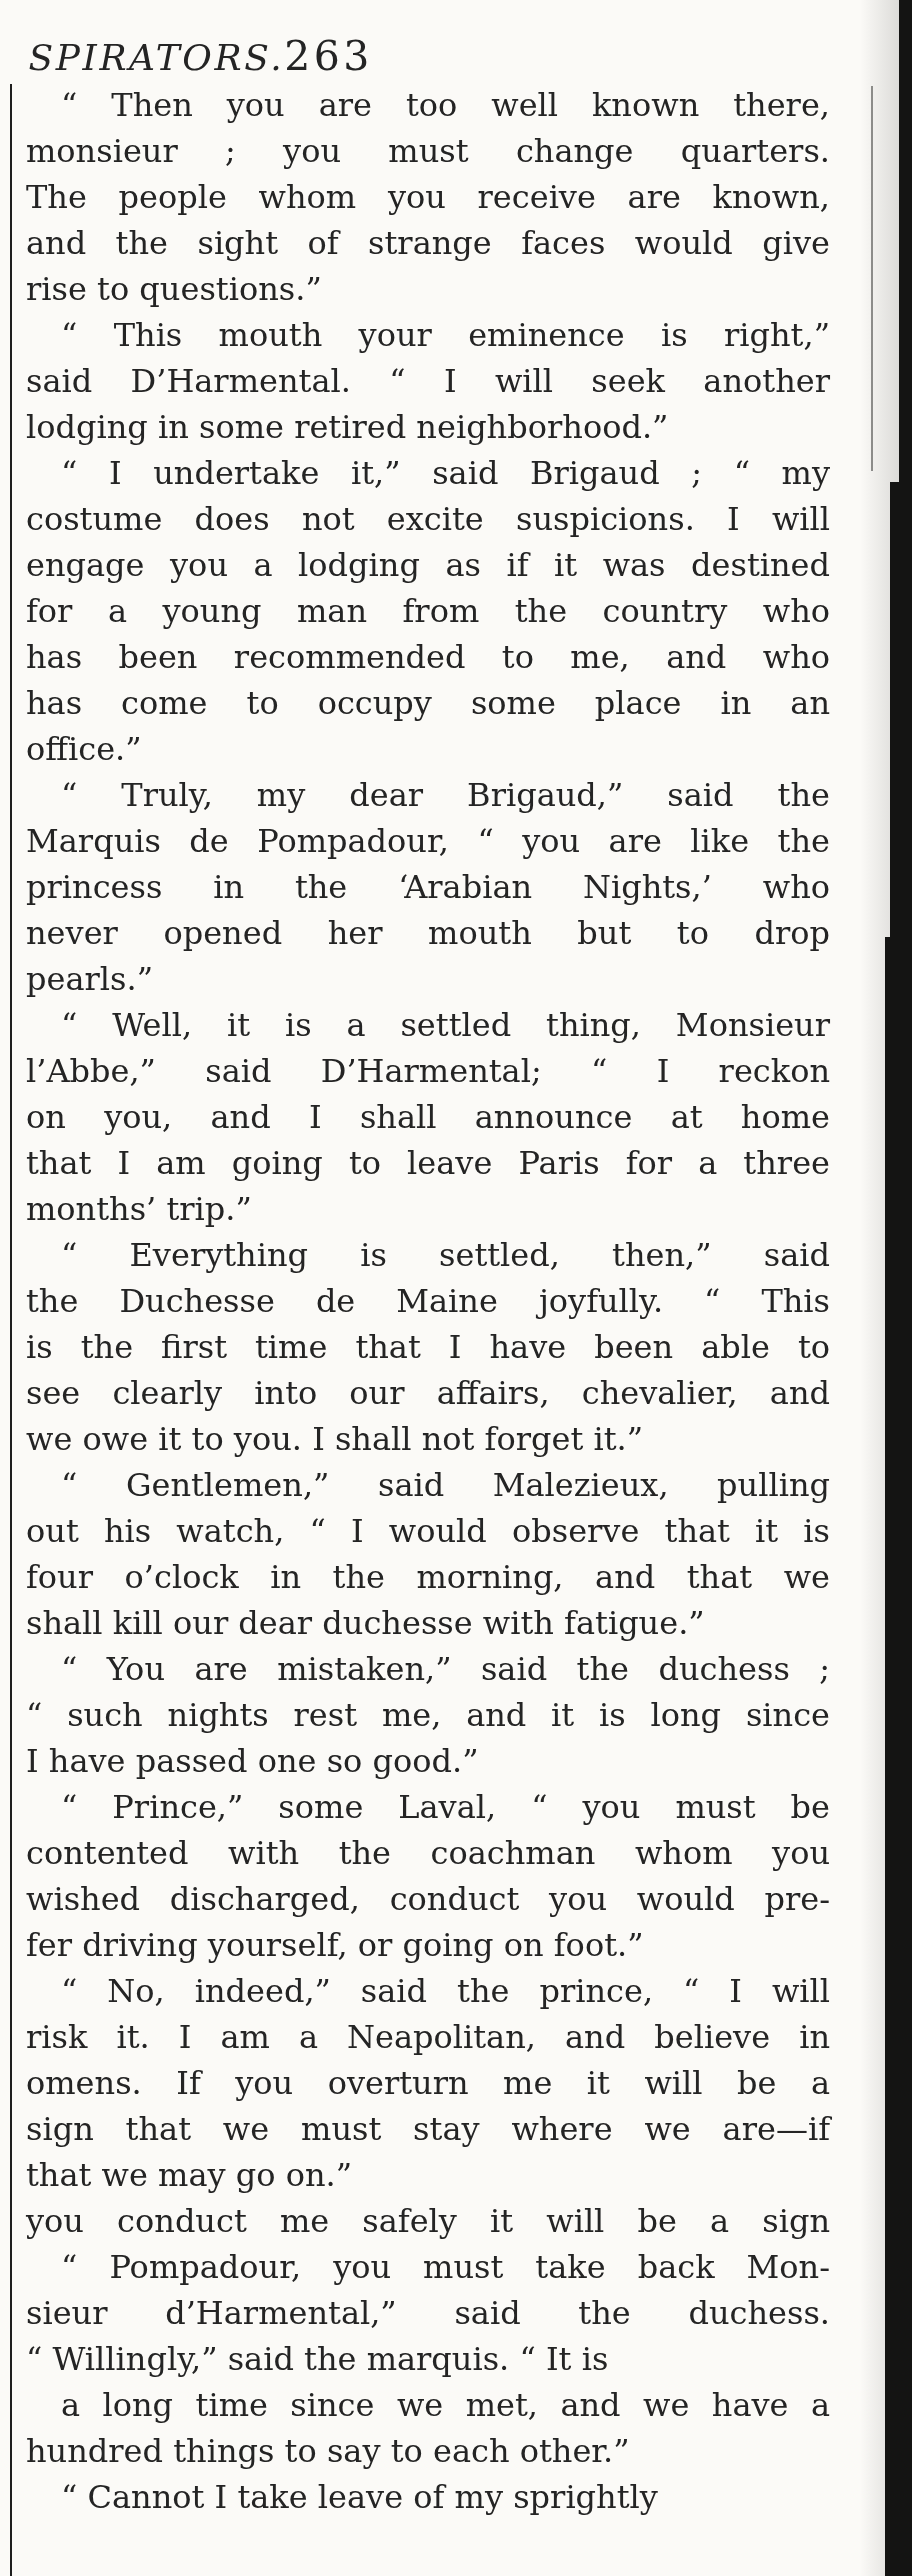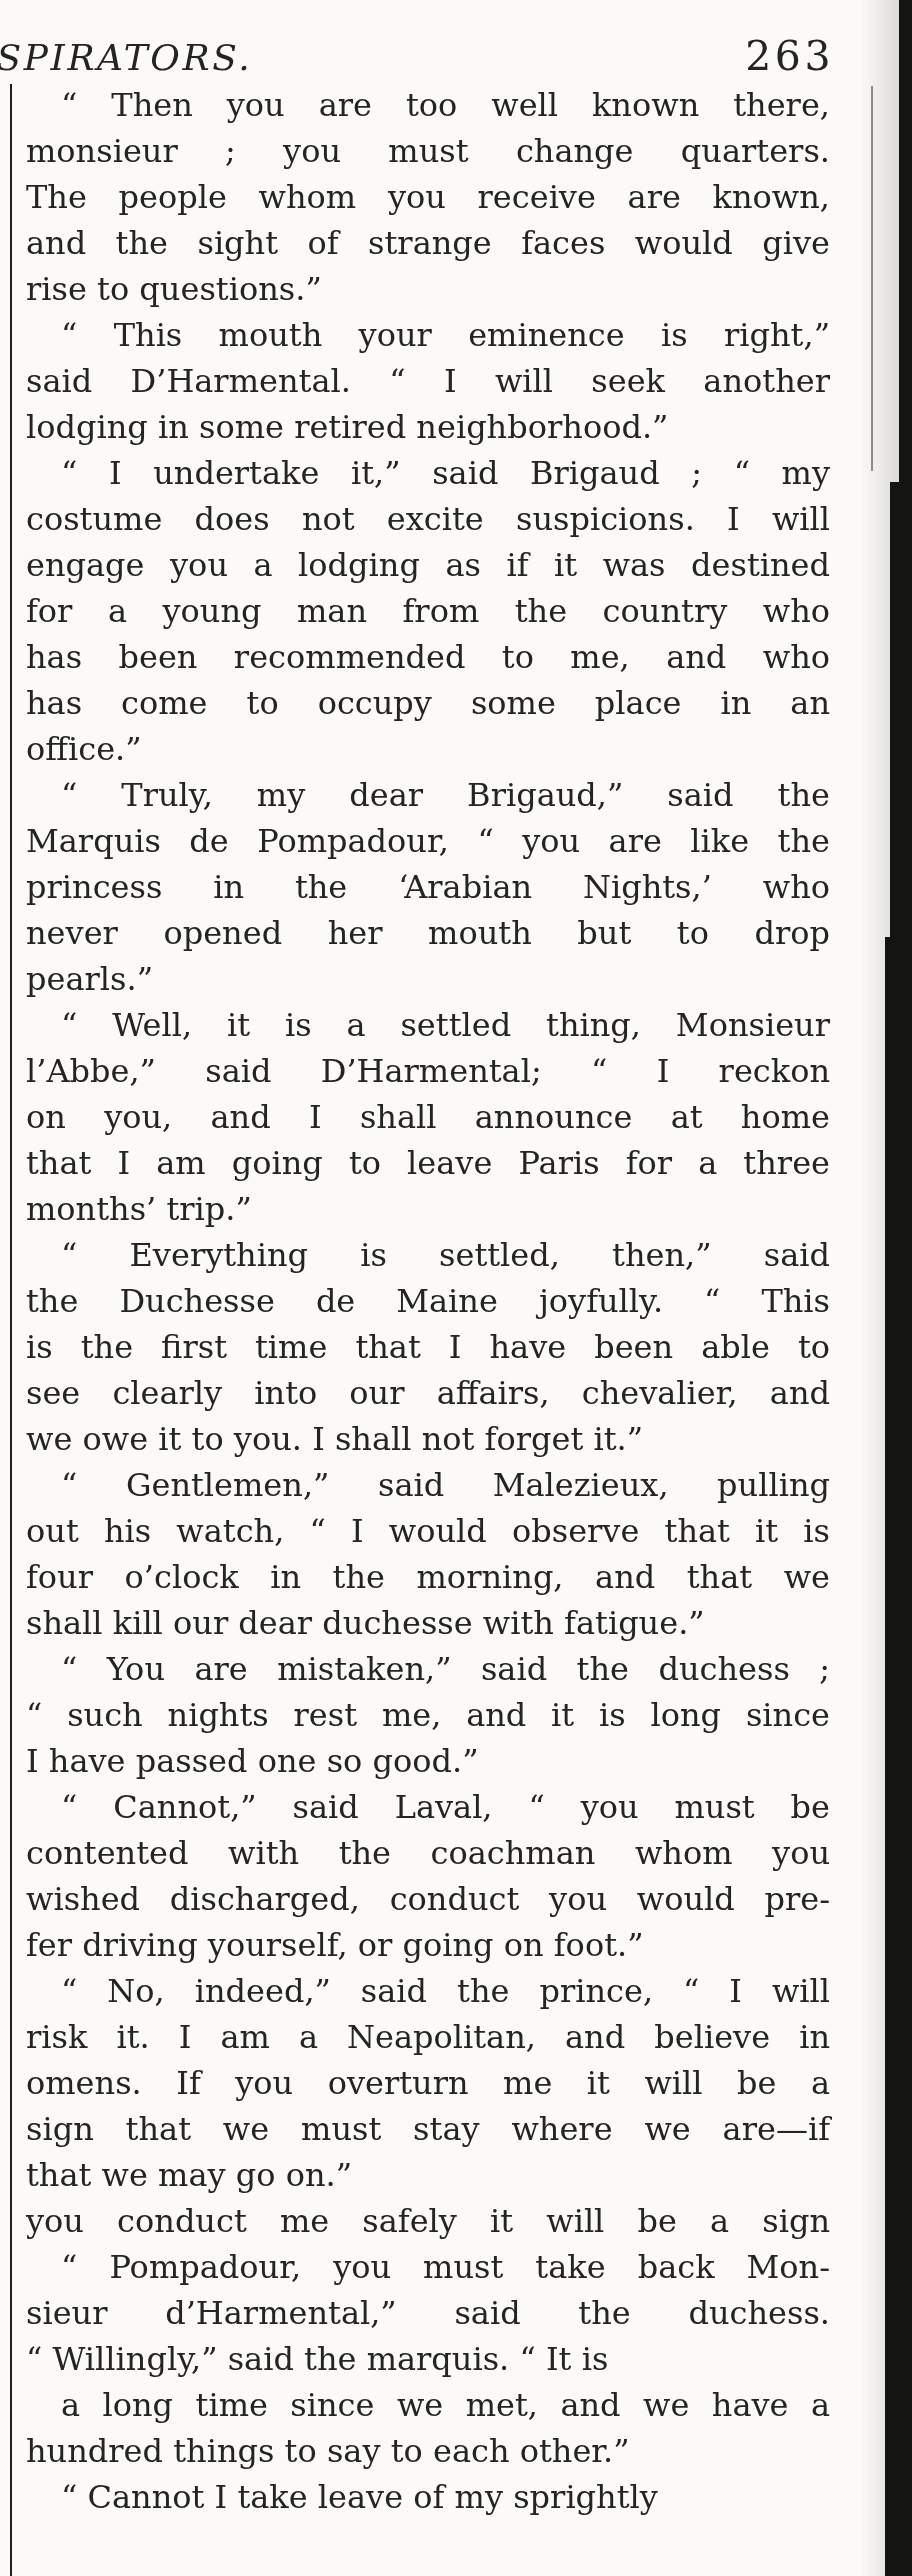--- a/index.html
+++ b/index.html
@@ -16,22 +16,23 @@
     overflow: hidden;
   }
 
   
   .header {
     position: absolute;
     top: 32px;
     left: 0;
     width: 834px;
     display: flex;
-    justify-content: space-between;
+    justify-content: flex-start;
     align-items: baseline;
+    padding-left: 32px;
   }
   .running-title {
     font-style: italic;
     font-size: 36px;
     letter-spacing: 2.6px;
     margin-left: -3.5px;
   }
   .page-number {
     font-size: 41px;
     letter-spacing: 3.5px;
@@ -153,21 +154,21 @@
         <div class="line">out his watch, “ I would observe that it is</div>
         <div class="line">four o’clock in the morning, and that we</div>
         <div class="line last">shall kill our dear duchesse with fatigue.”</div>
       </div>
       <div class="paragraph">
         <div class="line first">“ You are mistaken,” said the duchess ;</div>
         <div class="line">“ such nights rest me, and it is long since</div>
         <div class="line last">I have passed one so good.”</div>
       </div>
       <div class="paragraph">
-        <div class="line first">“ Cannot,” said Laval, “ you must be</div>
+        <div class="line first">“ Prince,” some Laval, “ you must be</div>
         <div class="line">contented with the coachman whom you</div>
         <div class="line">wished discharged, conduct you would pre-</div>
         <div class="line last">fer driving yourself, or going on foot.”</div>
       </div>
       <div class="paragraph">
         <div class="line first">“ No, indeed,” said the prince, “ I will</div>
         <div class="line">risk it.  I am a Neapolitan, and believe in</div>
         <div class="line">omens.  If you overturn me it will be a</div>
         <div class="line">sign that we must stay where we are—if</div>
         <div class="line last">that we may go on.”</div>

